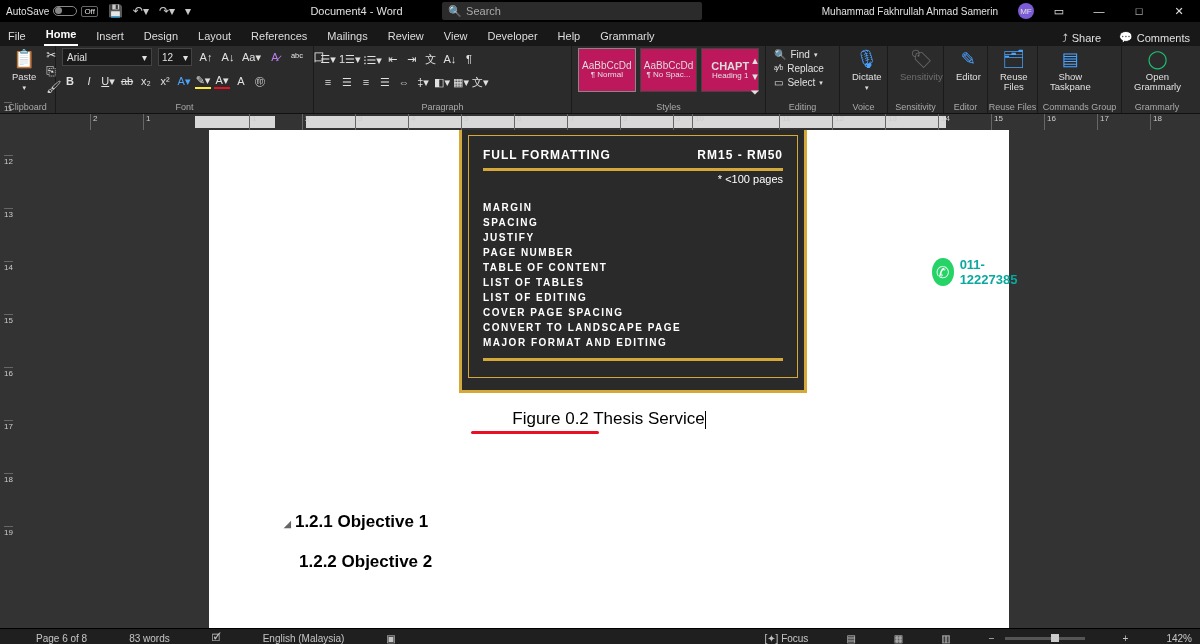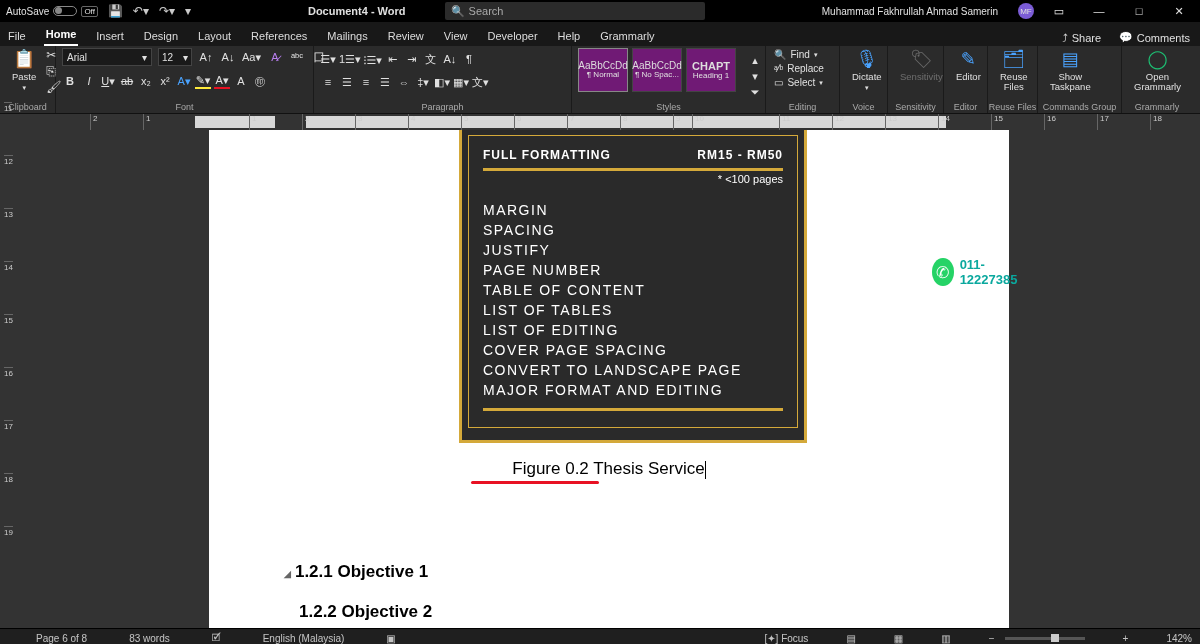--- a/index.html
+++ b/index.html
@@ -2,21 +2,21 @@
 <html><head>
 <meta charset="utf-8">
 <style>
 * { margin:0; padding:0; box-sizing:border-box; font-family:"Segoe UI",Arial,sans-serif; }
 body { background:#1e1e1e; color:#e0e0e0; width:1200px; height:644px; overflow:hidden; font-size:11px; }
 .titlebar { height:22px; background:#000; display:flex; align-items:center; padding:0 6px; gap:10px; }
 .titlebar .autosave { display:flex; align-items:center; gap:4px; font-size:10px; }
 .toggle { width:24px; height:10px; border:1px solid #888; border-radius:5px; position:relative; }
 .toggle::after { content:""; position:absolute; left:1px; top:0px; width:7px; height:7px; border-radius:50%; background:#888; }
 .titlebar .ico { font-size:12px; opacity:.9; cursor:pointer; }
-.doc-title { text-align:left; font-size:11px;font-weight:bold; }
+.doc-title { text-align:left; font-size:11px; }
 .search { background:#2b2b2b; height:18px; width:260px; display:flex; align-items:center; padding:0 6px; border-radius:2px; font-size:11px; color:#aaa; gap:4px;}
 .spacer { flex:1; }
 .user { font-size:10px; display:flex; align-items:center; gap:20px;}
 .avatar { width:16px; height:16px; border-radius:50%; background:#7b5cd6; font-size:8px; display:flex; align-items:center; justify-content:center;}
 .win-btn { width:30px; text-align:center; font-size:11px; cursor:pointer;}
 
 .tabs { height:24px; background:#181818; display:flex; align-items:flex-end; padding:0 6px; gap:16px; font-size:11px; }
 .tabs .tab { padding:4px 2px; cursor:pointer; color:#ddd;}
 .tabs .tab.active { border-bottom:2px solid #fff; font-weight:600; color:#fff;}
 .tabs .right { margin-left:auto; display:flex; gap:10px; align-items:center;}
@@ -29,42 +29,42 @@
 .big-btn { display:flex; flex-direction:column; align-items:center; justify-content:center; padding:2px 6px; cursor:pointer; gap:2px; font-size:9.5px; text-align:center; line-height:1.1;}
 .big-btn .ic { font-size:18px; }
 .disabled { opacity:.35; }
 .clip-col { display:flex; flex-direction:column; gap:2px; font-size:12px;}
 .clip-col span{cursor:pointer;}
 .font-group .row1{display:flex; gap:6px; align-items:center;}
 .font-name{background:#1a1a1a; border:1px solid #444; height:18px; width:90px; padding:0 4px; font-size:10px; display:flex; align-items:center; justify-content:space-between;}
 .font-size{background:#1a1a1a; border:1px solid #444; height:18px; width:34px; padding:0 3px; font-size:10px; display:flex; align-items:center; justify-content:space-between;}
 .btnrow{display:flex; gap:3px; margin-top:3px;}
 .rbtn{min-width:16px; height:16px; display:flex; align-items:center; justify-content:center; cursor:pointer; font-size:11px;}
-.styletile{width:50px; height:44px; background:#701a75; border:1px solid #444; font-size:8px; display:flex; flex-direction:column; align-items:center; justify-content:center; cursor:pointer; line-height:1.1;}
+.styletile{width:58px; height:44px; background:#be185d; border:1px solid #444; font-size:8px; display:flex; flex-direction:column; align-items:center; justify-content:center; cursor:pointer; line-height:1.1;}
 .styletile .preview{font-size:10px; color:#ddd;}
 .styletile.sel{border-color:#888;}
 .edit-col{display:flex; flex-direction:column; gap:1px; font-size:10px;}
 .edit-col .item{display:flex; align-items:center; gap:4px; cursor:pointer; padding:1px 2px;}
 
 .ruler-h{height:16px; background:#333; position:relative; overflow:hidden; font-size:8px; color:#ccc;}
 .ruler-h .tick{position:absolute; top:0; height:16px; border-left:1px solid #666; padding-left:2px;}
 .ruler-h .white{position:absolute; top:2px; height:12px; background:#d8d8d8;}
 
 .workspace{display:flex; height:498px; background:#333;}
 .ruler-v{width:18px; background:#333; position:relative; font-size:8px; color:#ccc;}
 .ruler-v .tick{position:absolute; left:4px; border-top:1px solid #666; padding-top:1px;}
 .canvas{flex:1; overflow:hidden; position:relative; display:flex; justify-content:center;}
 .page{width:800px; background:#fff; color:#000; margin-top:-6px; min-height:700px; position:relative;}
 
 .figure-box{margin:0 auto; width:348px; background:#2a2a2a; border:3px solid #d4a93a; padding:8px 6px 12px 6px;}
 .figure-inner{border:1px solid #d4a93a; padding:12px 14px 14px 14px;}
 .fb-head{display:flex; justify-content:space-between; color:#fff; font-weight:700; letter-spacing:1px; font-size:12px;}
 .gold-line{height:3px; background:#d4a93a; margin:6px 0 2px 0;}
 .note{color:#fff; font-size:11px; text-align:right; margin-bottom:17px;}
-.fb-item{color:#fff; font-size:14px; letter-spacing:1.5px; margin:4px 0; font-weight:400;}
+.fb-item{color:#fff; font-size:10px; letter-spacing:1.5px; margin:4px 0; font-weight:700;}
 .contact{position:absolute; left:470px; top:130px; display:flex; align-items:center; gap:6px;}
 .wa{width:28px;height:28px;border-radius:50%;background:#25d366;display:flex;align-items:center;justify-content:center;color:#fff;font-size:16px;}
 .phone{color:#0aa89e; font-weight:700; font-size:13px;}
 
 .caption{font-family:Arial; font-size:17px; text-align:center; margin-top:16px; position:relative;}
 .caption .cursor{display:inline-block; width:1px; height:18px; background:#000; vertical-align:middle;}
 .wavy{display:block;width:128px;height:3px;background:#e81123;margin:2px auto 0 262px;border-radius:2px;}
 
 .heading{font-family:Arial; font-size:17px; font-weight:700; margin-left:75px;}
 .objA{margin-top:78px;}

